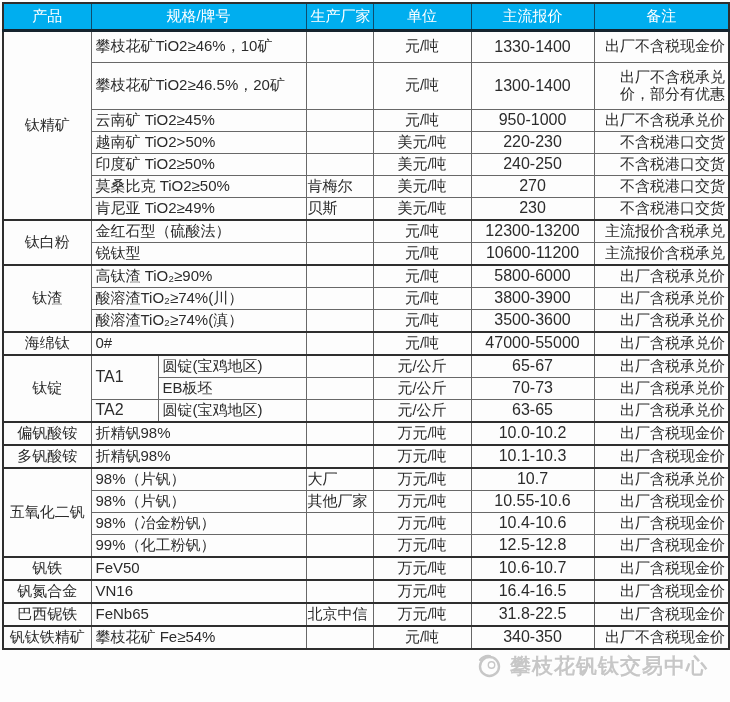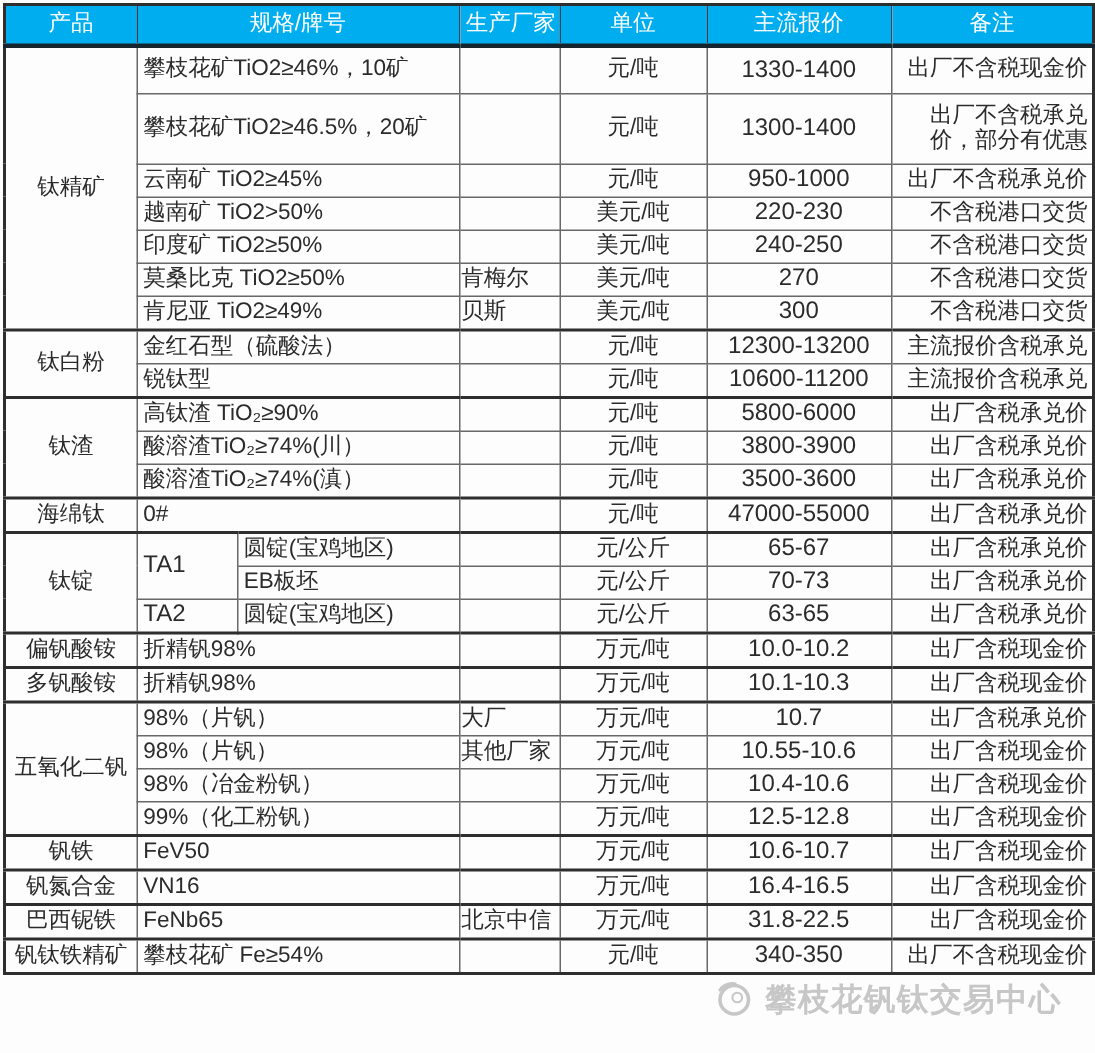--- a/index.html
+++ b/index.html
@@ -123,21 +123,21 @@
       <td class="spec" colspan="2">莫桑比克 TiO2≥50%</td>
       <td class="manu">肯梅尔</td>
       <td class="unit">美元/吨</td>
       <td class="price">270</td>
       <td class="note">不含税港口交货</td>
     </tr>
     <tr>
       <td class="spec" colspan="2">肯尼亚 TiO2≥49%</td>
       <td class="manu">贝斯</td>
       <td class="unit">美元/吨</td>
-      <td class="price">300</td>
+      <td class="price">230</td>
       <td class="note">不含税港口交货</td>
     </tr>
 
     <tr class="grp">
       <td class="product" rowspan="2">钛白粉</td>
       <td class="spec" colspan="2">金红石型（硫酸法）</td>
       <td class="manu"></td>
       <td class="unit">元/吨</td>
       <td class="price">12300-13200</td>
       <td class="note">主流报价含税承兑</td>

